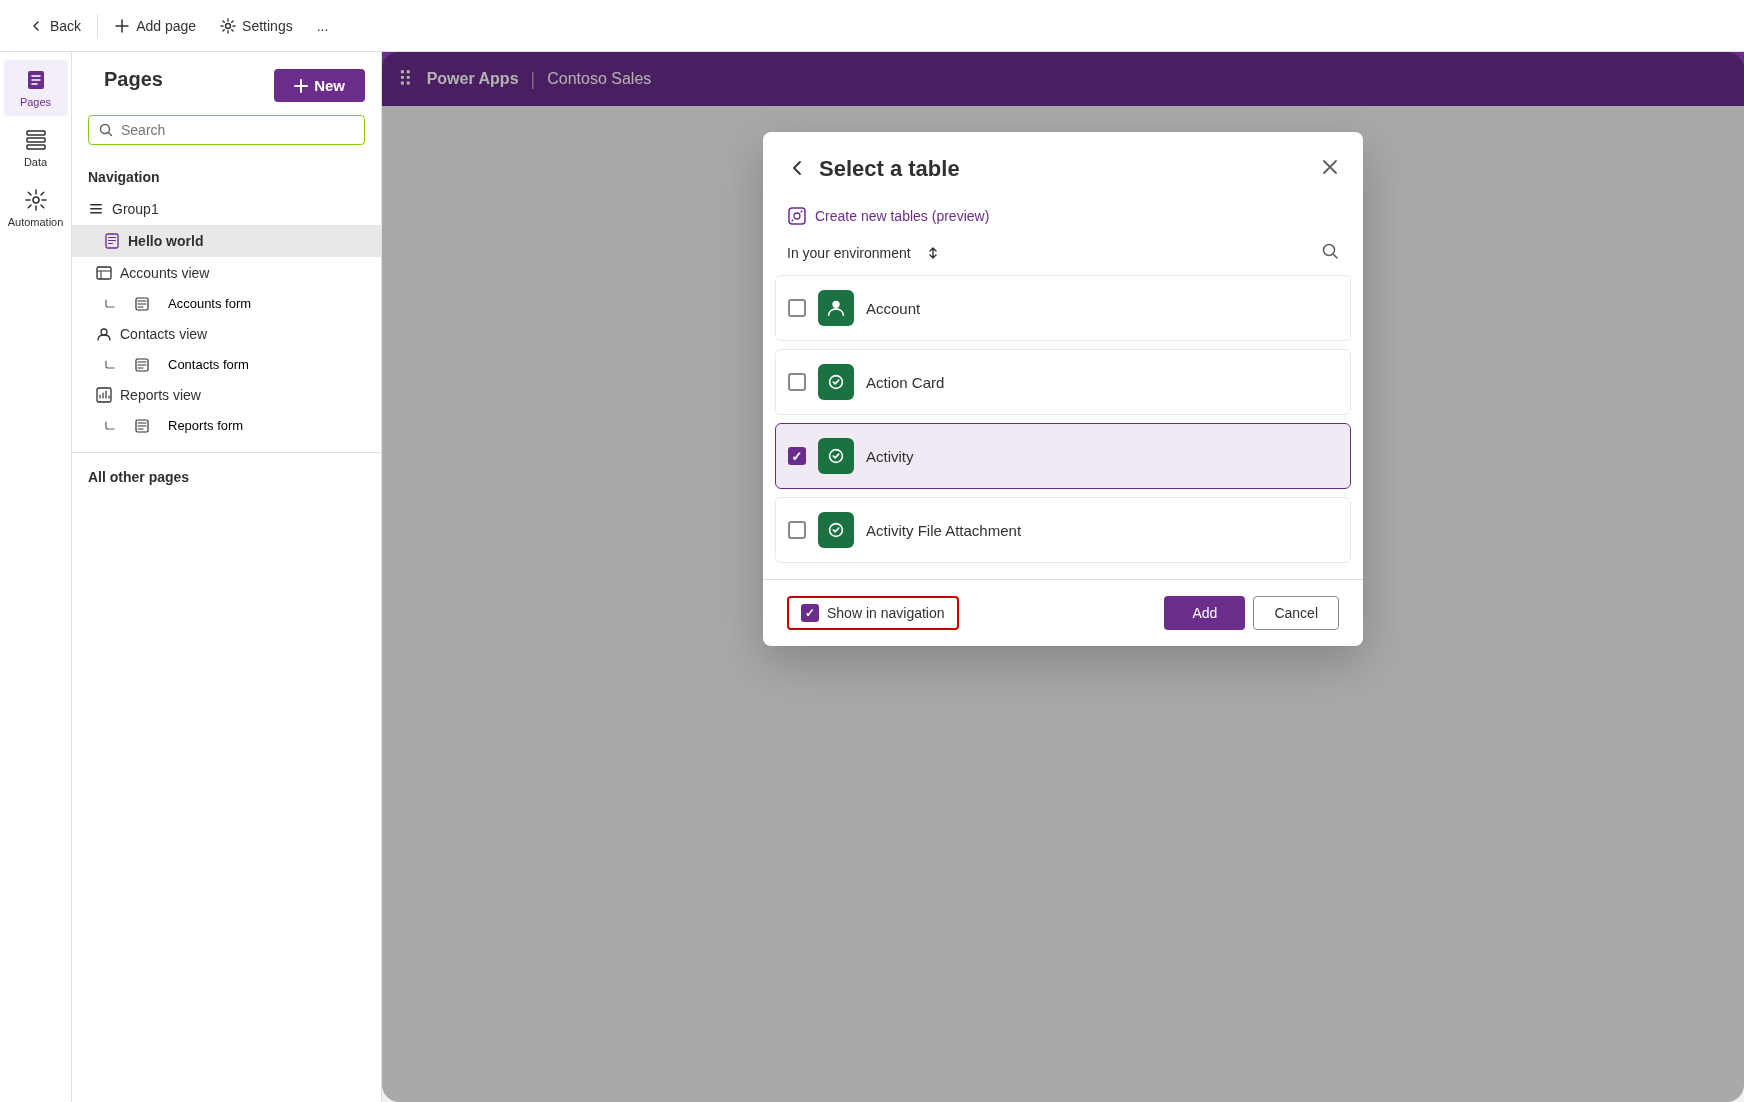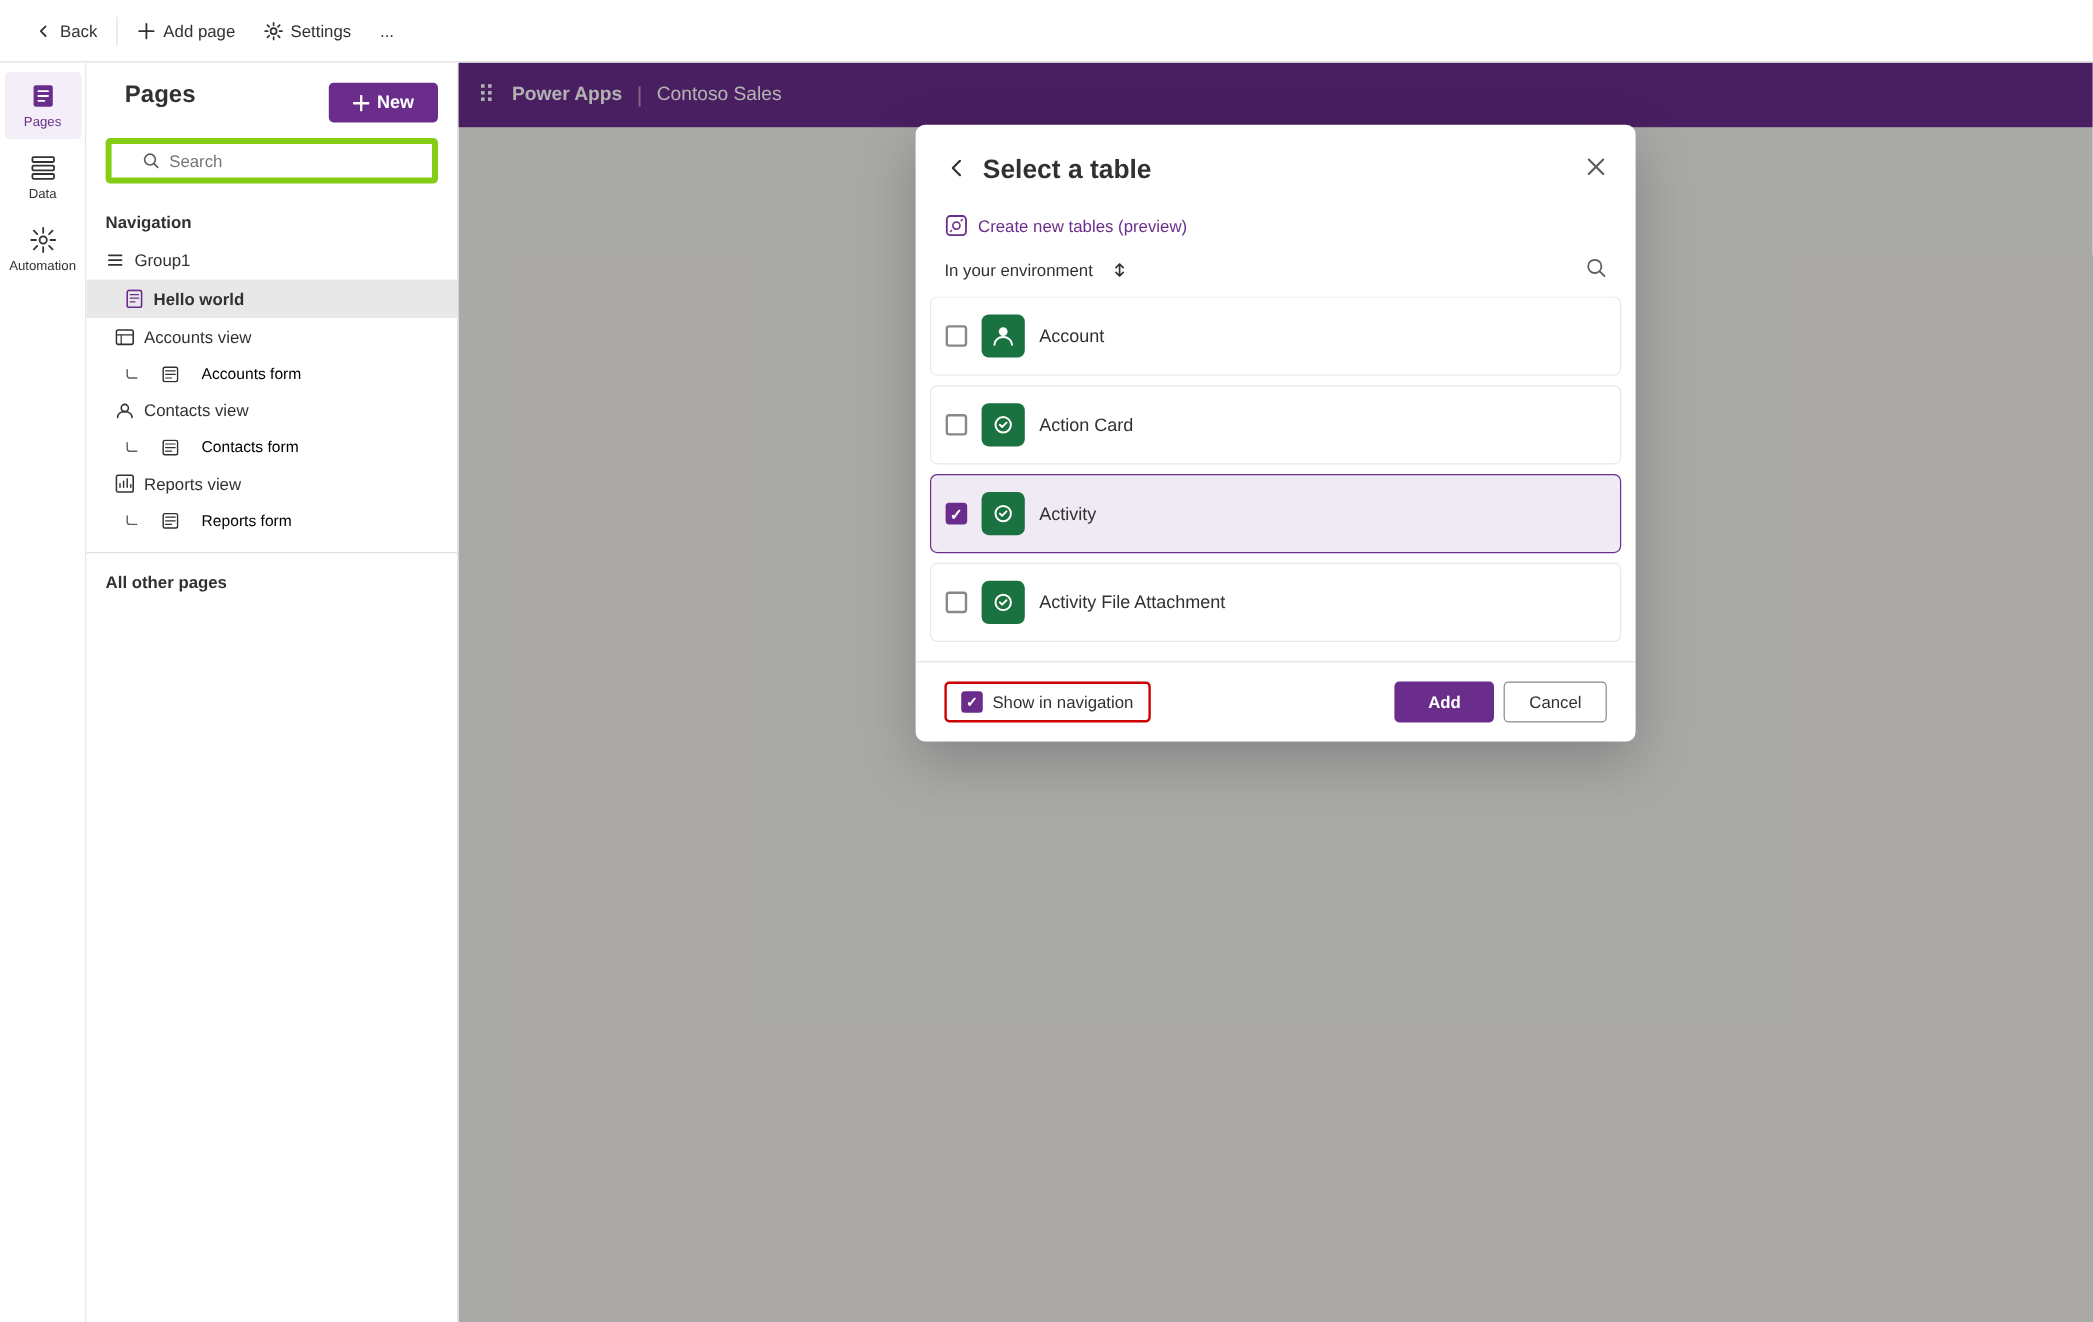--- a/index.html
+++ b/index.html
@@ -42,22 +42,22 @@
 
     
     .pages-panel {
       width: 310px; background: #fff; border-right: 1px solid #e0e0e0;
       display: flex; flex-direction: column; padding: 16px 0;
       overflow-y: auto;
     }
     .pages-title { font-size: 20px; font-weight: 600; color: #323130; padding: 0 16px 12px; }
     .search-box {
       display: flex; align-items: center; gap: 8px;
-      margin: 0 16px 16px; padding: 6px 26px;
-      border: 5px solid #84cc16; border-radius: 4px; background: #fff;
+      margin: 0 16px 16px; padding: 6px 10px;
+      border: 1px solid #84cc16; border-radius: 4px; background: #fff;
     }
     .search-box input {
       border: none; outline: none; font-size: 14px; color: #323130; flex: 1; background: transparent;
     }
     .nav-section-title { font-size: 14px; font-weight: 600; color: #323130; padding: 8px 16px 4px; }
     .nav-group { padding: 4px 0; }
     .nav-item {
       display: flex; align-items: center; gap: 8px;
       padding: 8px 16px; font-size: 14px; color: #323130; cursor: pointer;
     }
@@ -74,21 +74,21 @@
     
     .app-header {
       height: 54px; background: #6b2d8b; display: flex; align-items: center;
       padding: 0 16px; gap: 12px;
     }
 
     
     .modal-overlay {
       position: absolute; top: 0; left: 0; right: 0; bottom: 0;
       background: rgba(0,0,0,0.3); z-index: 100;
-      display: flex; align-items: flex-start; justify-content: center; padding-top: 52px;
+      display: flex; align-items: flex-start; justify-content: center; padding-top: 80px; border-radius: 17px;
     }
     .modal {
       background: #fff; border-radius: 8px; width: 600px;
       box-shadow: 0 16px 48px rgba(0,0,0,0.22); overflow: hidden;
       padding-bottom: 0;
     }
     .modal-header {
       display: flex; align-items: center; justify-content: space-between;
       padding: 24px 24px 16px;
     }
@@ -141,21 +141,21 @@
       border: 2px solid #c00; border-radius: 4px; padding: 6px 12px;
     }
     .show-nav-checkbox {
       width: 18px; height: 18px; border: 2px solid #6b2d8b; border-radius: 3px;
       background: #6b2d8b; display: flex; align-items: center; justify-content: center;
     }
     .show-nav-label { font-size: 14px; color: #323130; }
     .footer-buttons { display: flex; gap: 8px; }
     .btn-add {
       background: #6b2d8b; color: #fff; border: none; border-radius: 4px;
-      padding: 8px 28px; font-size: 14px; font-weight: 700; cursor: pointer;
+      padding: 8px 28px; font-size: 14px; font-weight: 400; cursor: pointer;
     }
     .btn-cancel {
       background: #fff; color: #323130; border: 1px solid #8a8886; border-radius: 4px;
       padding: 8px 20px; font-size: 14px; cursor: pointer;
     }
 
     
     .checkmark { color: #fff; font-size: 13px; font-weight: 700; }
   </style>
 </head>

